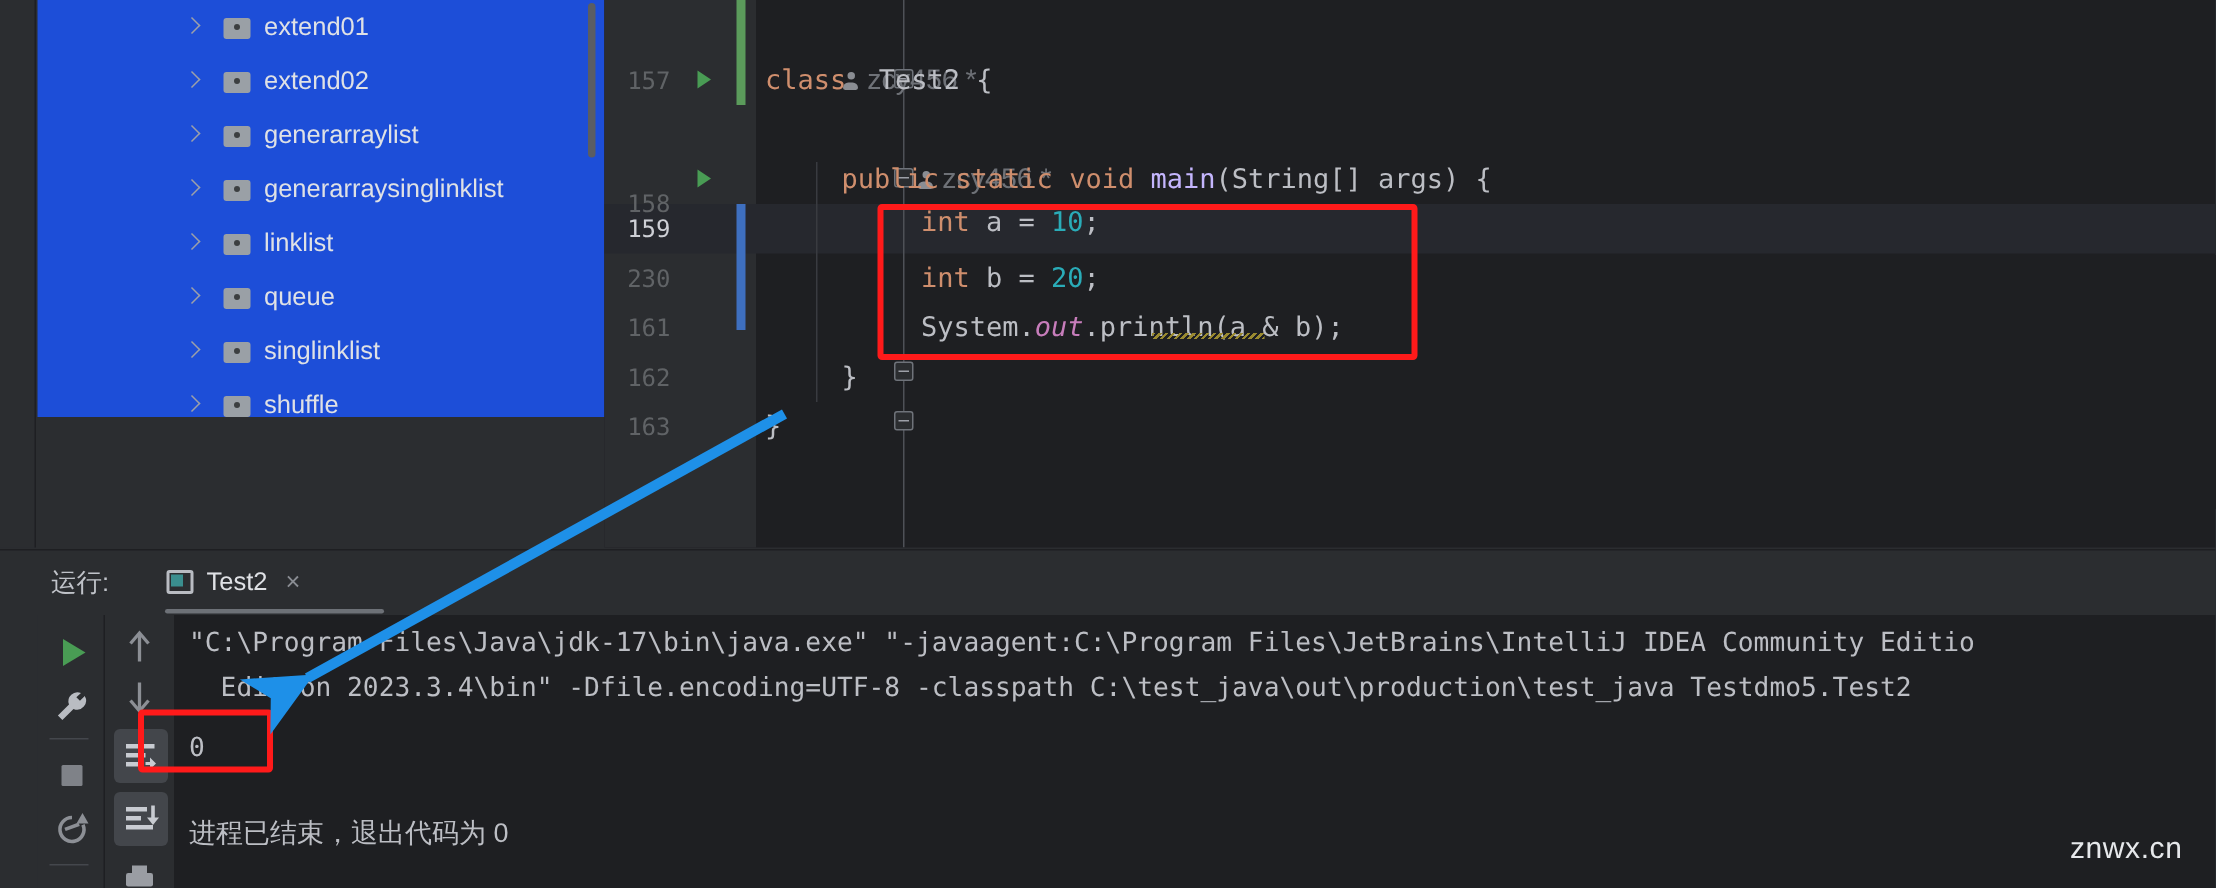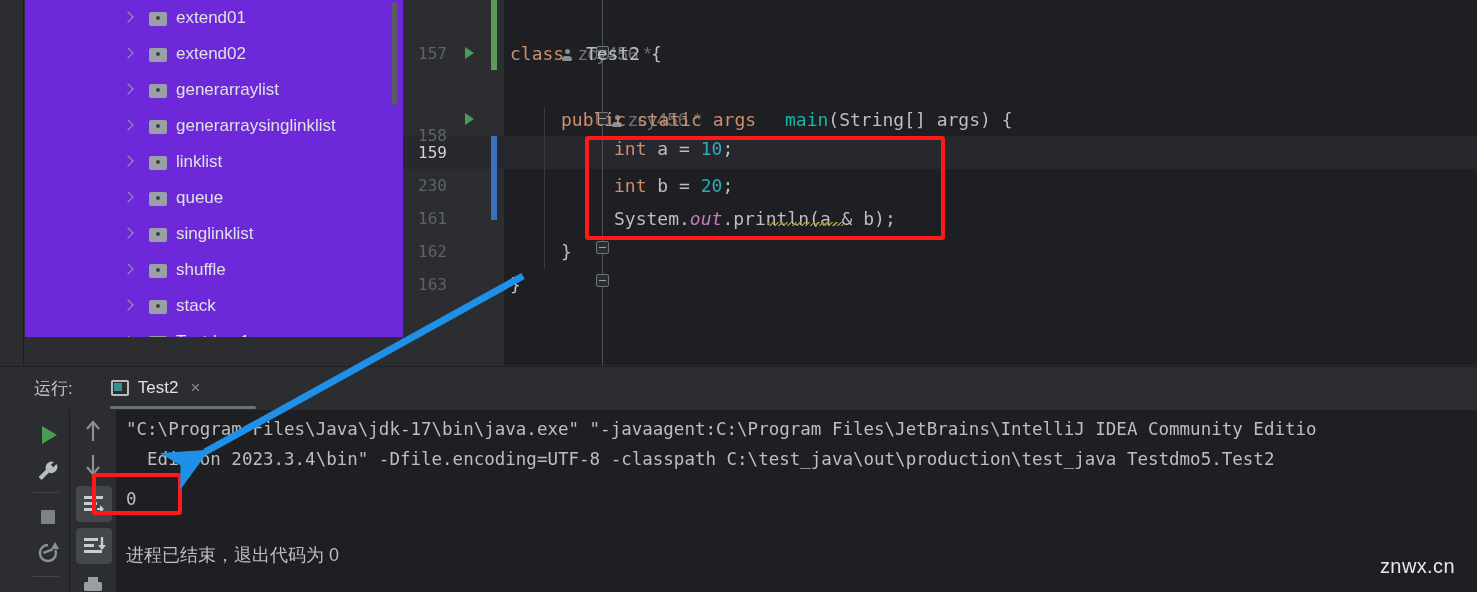--- a/index.html
+++ b/index.html
@@ -19,22 +19,22 @@
   .left-strip {
     position: absolute; left: 0; top: 0;
     width: 24px; height: 365px;
     background: #2B2D30;
     border-right: 1px solid #1E1F22;
   }
 
   
   .project-tree {
     position: absolute; left: 25px; top: 0;
-    width: 378px; height: 337px;
-    background: #6d28d9;
+    width: 378px; height: 278px;
+    background: #1d4ed8;
     overflow: hidden;
   }
   .tree-row {
     display: flex; align-items: center;
     height: 36px;
     padding-left: 96px;
     color: #DFE1E5;
     font-size: 17px;
     white-space: nowrap;
   }
@@ -174,21 +174,21 @@
   }
   .person-glyph::after {
     content: "";
     position: absolute; left: 1px; top: 6.5px;
     width: 10px; height: 5px;
     border-radius: 5px 5px 2px 2px;
     background: #8A8D93;
   }
   .kw       { color: #CF8E6D; }
   .cls      { color: #BCBEC4; }
-  .meth     { color: #14b8a6; margin-left: 18px; }
+  .meth     { color: #c4b5fd; }
   .num      { color: #2AACB8; }
   .field-it { color: #C77DBB; font-style: italic; }
   .plain    { color: #BCBEC4; }
 
   .indent-guide {
     position: absolute;
     width: 1px;
     background: #393B40;
   }
   .fold-line {
@@ -423,21 +423,21 @@
       <div class="inlay" style="left:15px; top:4px;">
         <span class="person-glyph"></span><span>zcy456 *</span>
       </div>
 
       <div class="code-line" style="left:6px; top:37px;"><span class="kw">class</span><span>  </span><span class="cls">Test2</span><span class="plain"> {</span></div>
 
       <div class="inlay" style="left:65px; top:70px;">
         <span class="person-glyph"></span><span>zcy456 *</span>
       </div>
 
-      <div class="code-line" style="left:57px; top:103px;"><span class="kw">public</span> <span class="kw">static</span> <span class="kw">args</span> <span class="meth">main</span><span class="plain">(String[] args) {</span></div>
+      <div class="code-line" style="left:57px; top:103px;"><span class="kw">public</span> <span class="kw">static</span> <span class="kw">void</span> <span class="meth">main</span><span class="plain">(String[] args) {</span></div>
 
       <div class="code-line" style="left:110px; top:132px;"><span class="kw">int</span><span class="plain"> a = </span><span class="num">10</span><span class="plain">;</span></div>
 
       <div class="code-line" style="left:110px; top:169px;"><span class="kw">int</span><span class="plain"> b = </span><span class="num">20</span><span class="plain">;</span></div>
 
       <div class="code-line" style="left:110px; top:202px;"><span class="plain">System.</span><span class="field-it">out</span><span class="plain">.println(a &amp; b);</span></div>
       <div class="squiggle" style="left:264px; top:222px; width:75px;"></div>
 
       <div class="code-line" style="left:57px; top:235px;"><span class="plain">}</span></div>
       <div class="code-line" style="left:6px;  top:268px;"><span class="plain">}</span></div>

